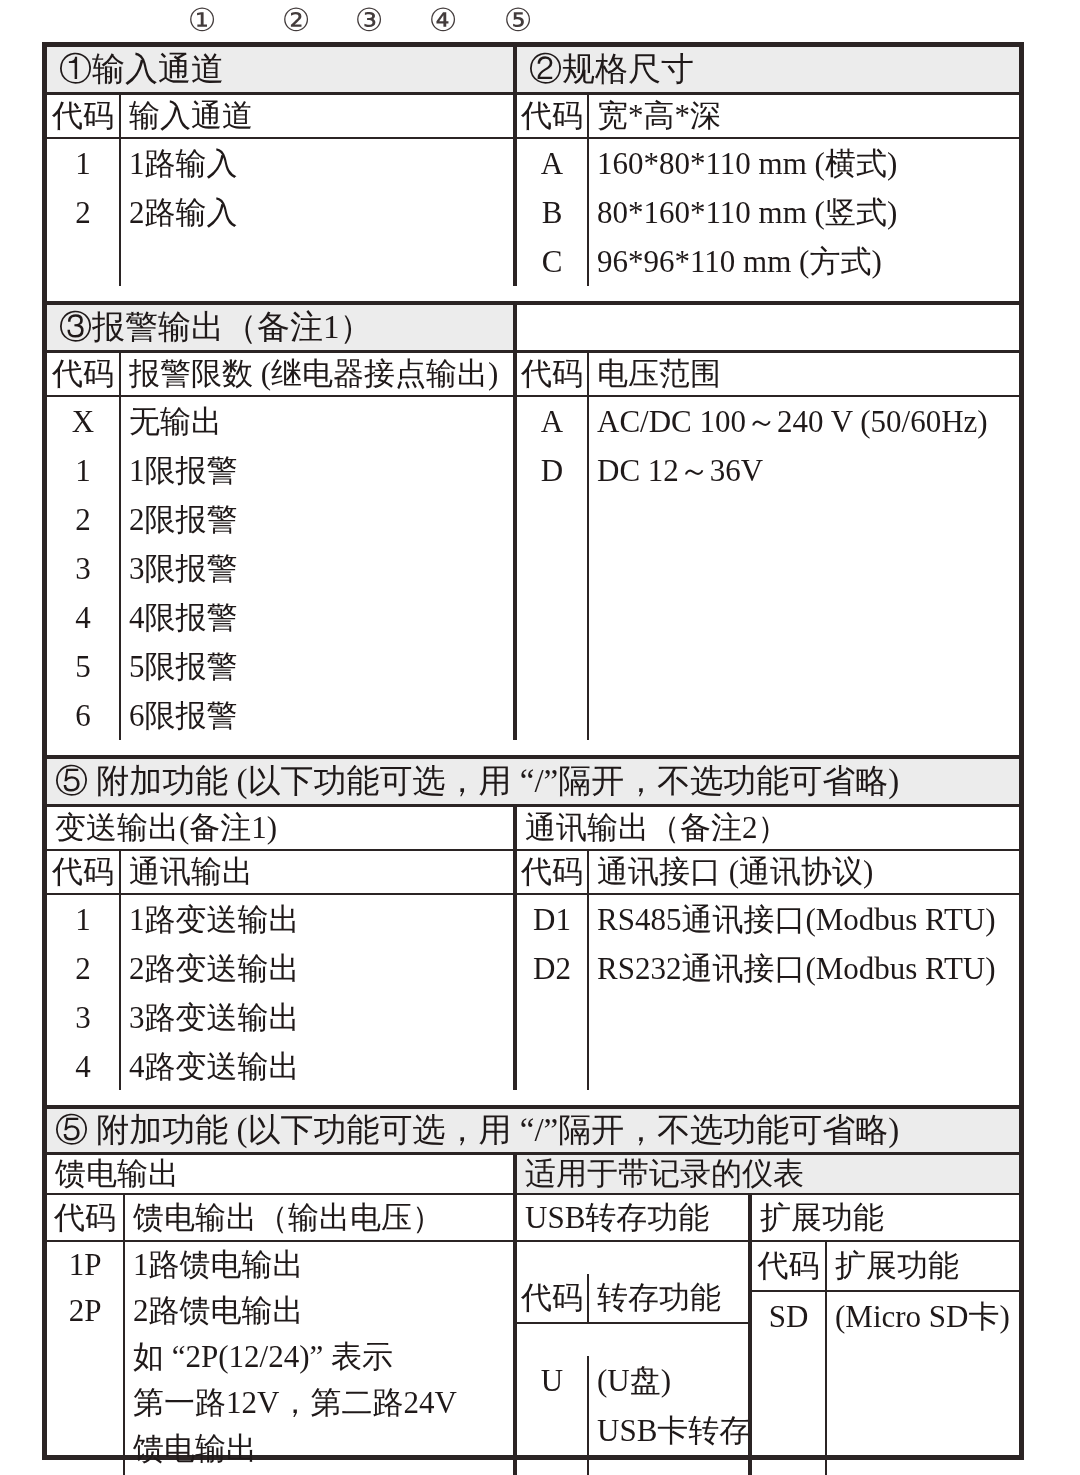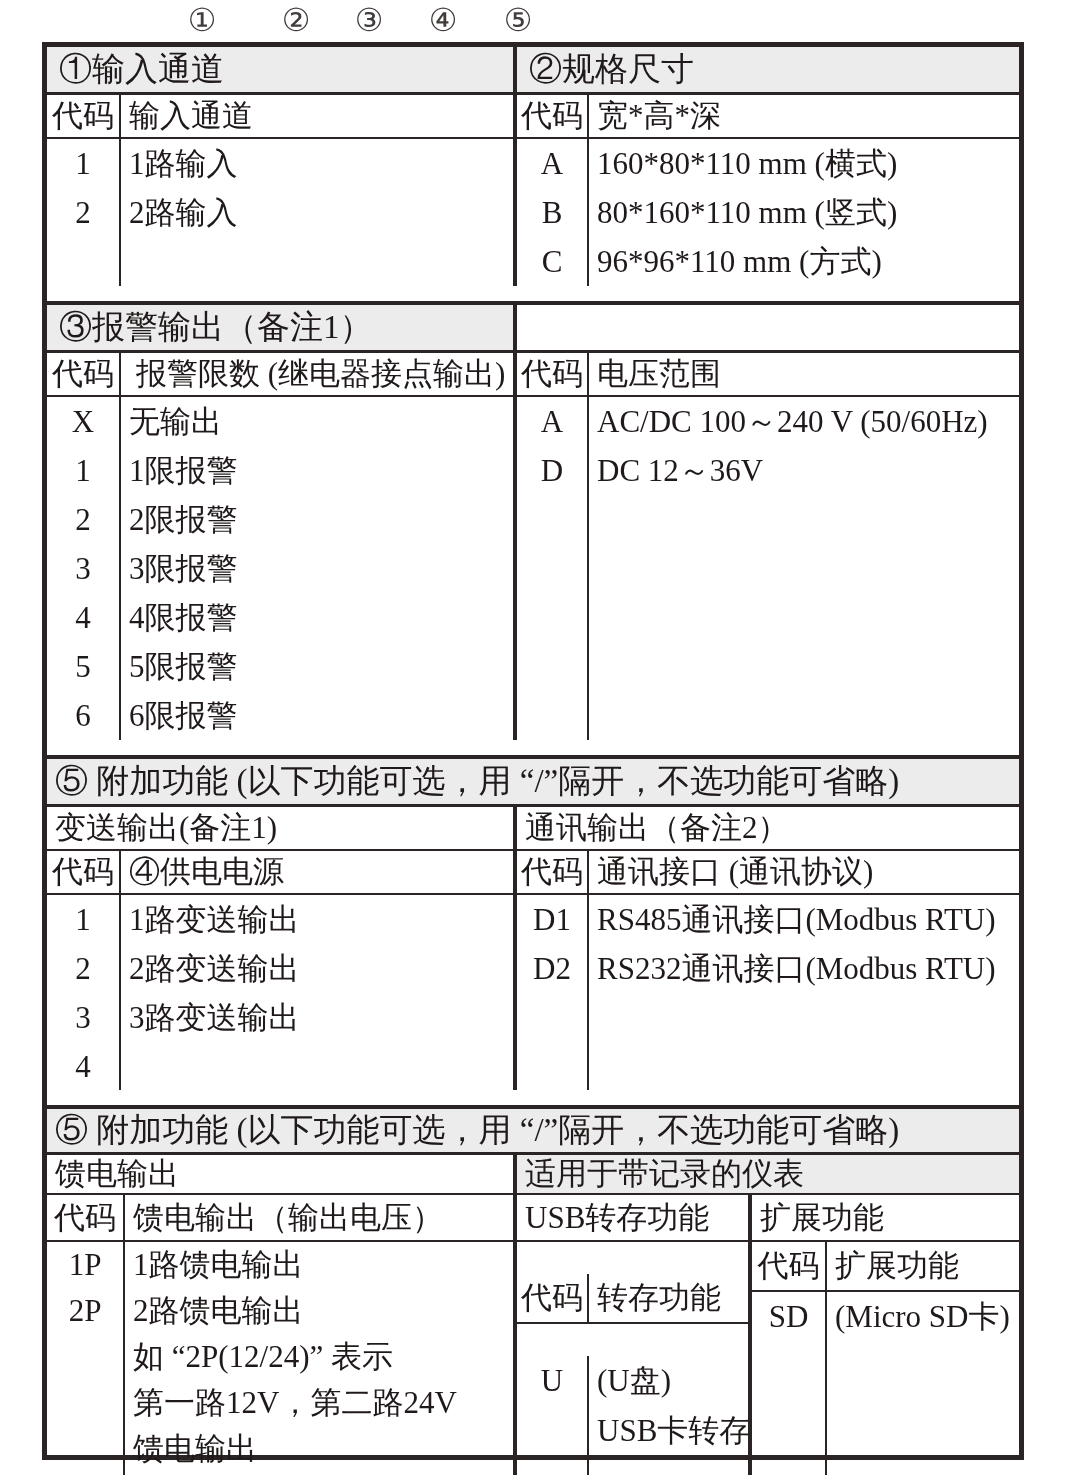--- a/index.html
+++ b/index.html
@@ -129,21 +129,21 @@
         <div class="title">③报警输出（备注1）</div>
       </div>
     </div>
 
     <div class="row h50 bb2">
       <div class="half-l">
         <div class="codecol">
             <div class="hdrcell">代码</div>
           </div>
         <div class="valcol">
-            <div class="hdrval" style="padding-left:15px">报警限数 (继电器接点输出)</div>
+            <div class="hdrval" style="padding-left:8px">报警限数 (继电器接点输出)</div>
           </div>
       </div>
       <div class="half-r">
         <div class="codecol codecol-r">
             <div class="hdrcell">代码</div>
           </div>
         <div class="valcol">
             <div class="hdrval">电压范围</div>
           </div>
       </div>
@@ -194,21 +194,21 @@
         <div class="title-small">通讯输出（备注2）</div>
       </div>
     </div>
 
     <div class="row h48 bb2">
       <div class="half-l">
         <div class="codecol">
             <div class="hdrcell">代码</div>
           </div>
         <div class="valcol">
-            <div class="hdrval">④供电电源</div>
+            <div class="hdrval">通讯输出</div>
           </div>
       </div>
       <div class="half-r">
         <div class="codecol codecol-r">
             <div class="hdrcell">代码</div>
           </div>
         <div class="valcol">
             <div class="hdrval">通讯接口 (通讯协议)</div>
           </div>
       </div>
@@ -219,20 +219,21 @@
         <div class="codecol">
           <div class="line code">1</div>
           <div class="line code">2</div>
           <div class="line code">3</div>
           <div class="line code">4</div>
         </div>
         <div class="valcol">
           <div class="line val">1路变送输出</div>
           <div class="line val">2路变送输出</div>
           <div class="line val">3路变送输出</div>
+          <div class="line val">4路变送输出</div>
         </div>
       </div>
       <div class="half-r">
         <div class="codecol codecol-r">
           <div class="line code">D1</div>
           <div class="line code">D2</div>
         </div>
         <div class="valcol">
           <div class="line val">RS485通讯接口(Modbus RTU)</div>
           <div class="line val">RS232通讯接口(Modbus RTU)</div>

